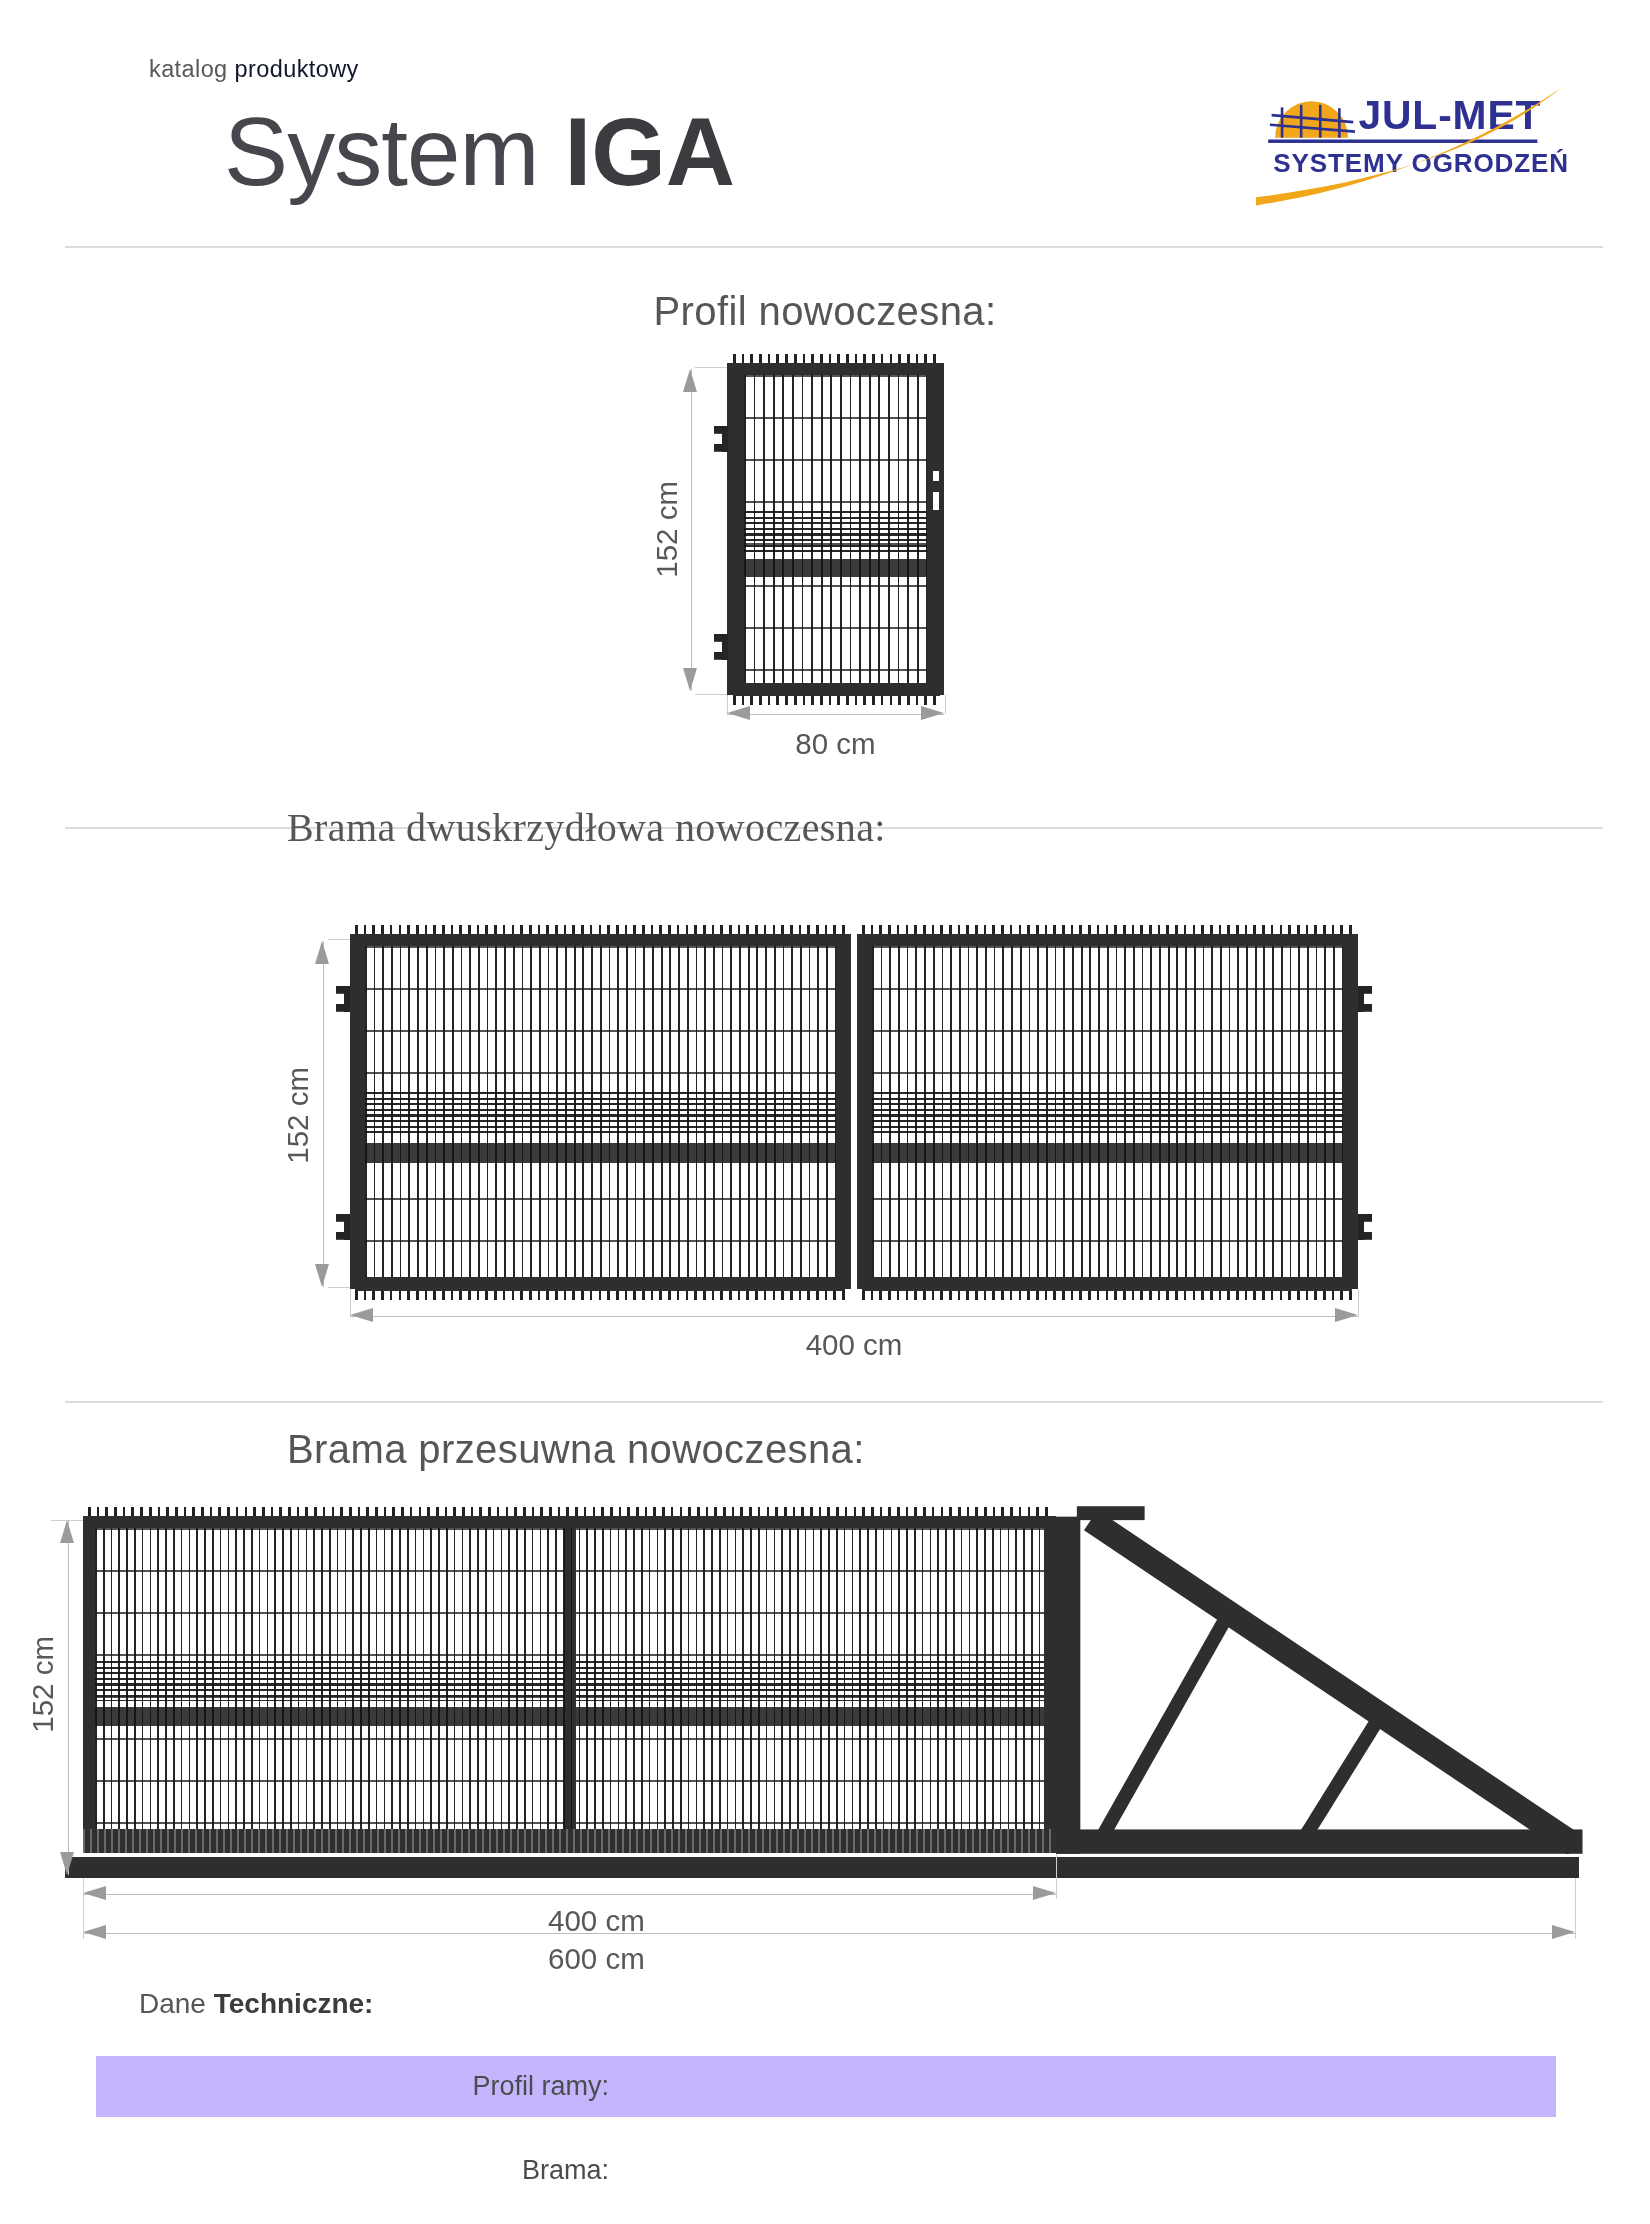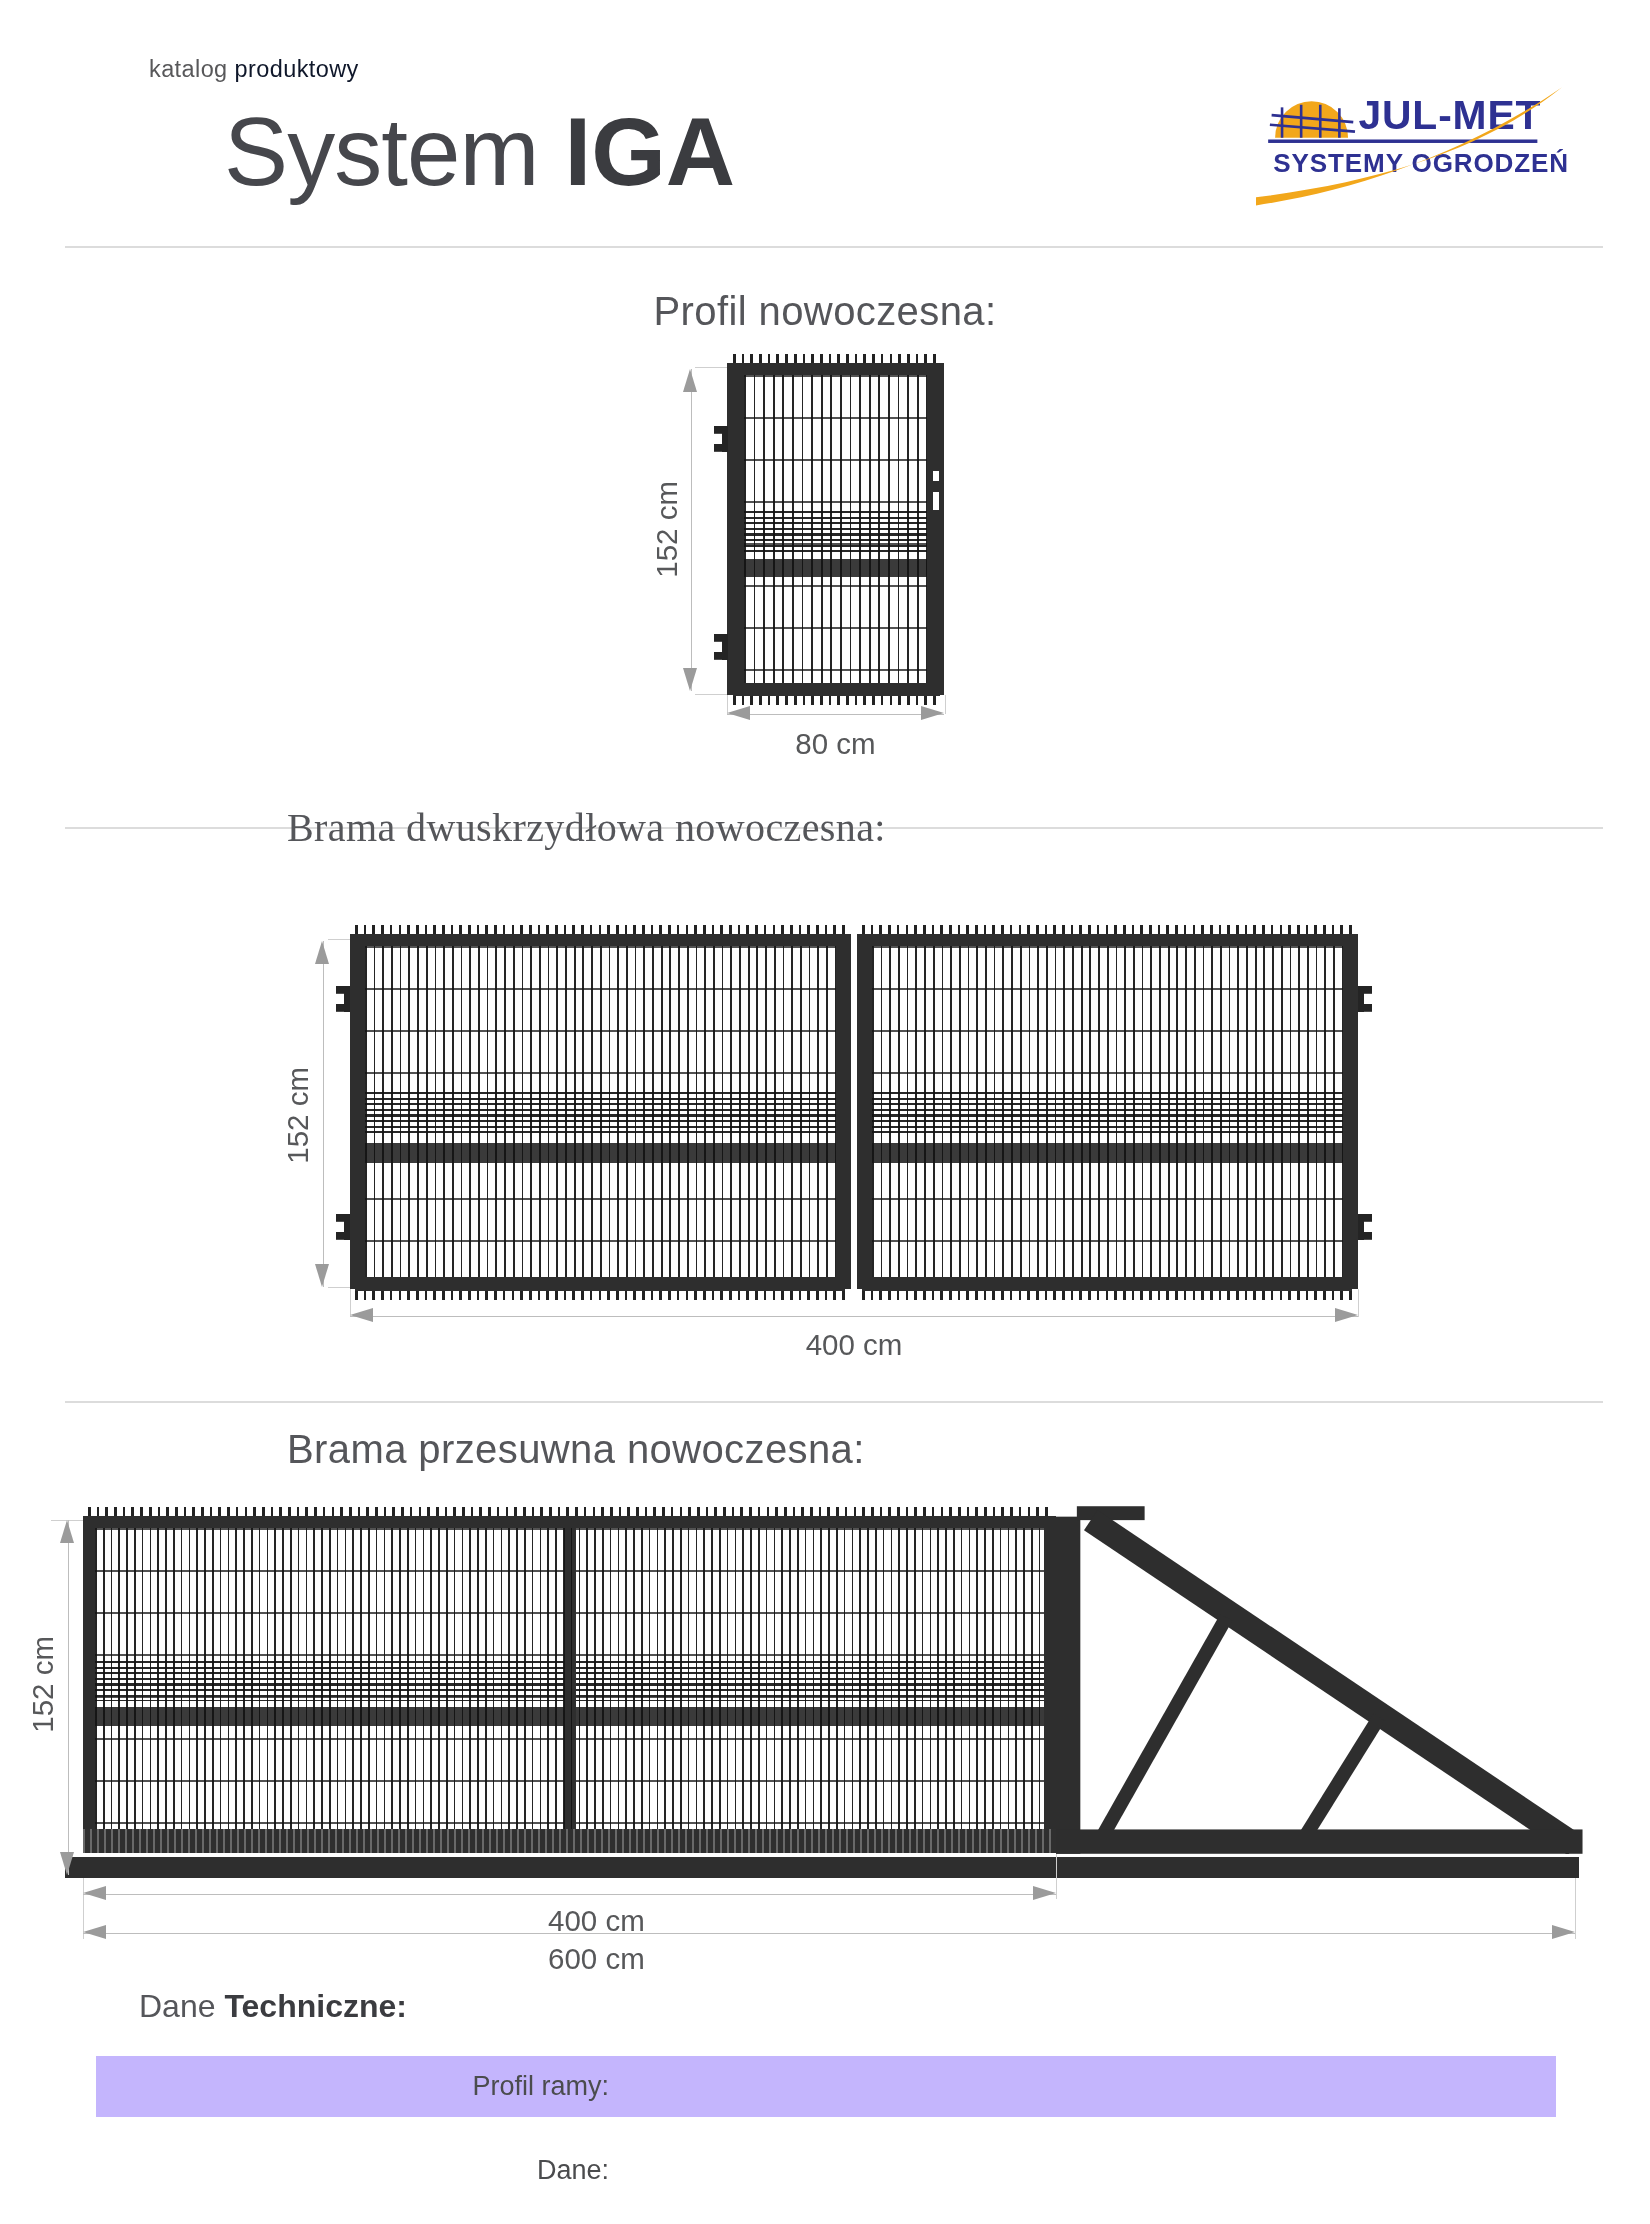--- a/index.html
+++ b/index.html
@@ -50,21 +50,21 @@
   .dim-v { position:absolute; width:0; border-left:1.7px solid #bdbdbd; }
   .dim-v::before { content:""; position:absolute; top:0; left:-8.7px;
     border-left:7.8px solid transparent; border-right:7.8px solid transparent; border-bottom:23.5px solid #9b9b9b; }
   .dim-v::after { content:""; position:absolute; bottom:0; left:-8.7px;
     border-left:7.8px solid transparent; border-right:7.8px solid transparent; border-top:23.5px solid #9b9b9b; }
   .dim-label { position:absolute; font-size:29.5px; font-weight:300; color:#57585a; white-space:nowrap; }
   .dim-label.vert { writing-mode:vertical-rl; transform:rotate(180deg); }
   .ext { position:absolute; background:#cfcfcf; }
 
   
-  .tech-heading { left:139px; top:1988px; font-size:32px; font-weight:300; color:#55565a; }
+  .tech-heading { left:139px; top:1988px; font-size:28px; font-weight:300; color:#55565a; }
   .tech-heading b { font-weight:800; color:#3b3c40; }
   .tech-table { left:96px; top:2056px; width:1460px; }
   .tech-row { display:grid; grid-template-columns:513px 1fr; align-items:center; height:61px; }
   .tech-row.shaded { background:#c4b5fd; }
   .tech-row + .tech-row { margin-top:22.6px; }
   .tech-label { text-align:right; font-size:27px; color:#4b4c4e; }
   .tech-value { text-align:center; font-size:27px; color:#4b4c4e; }
 </style>
 </head>
 <body>
@@ -206,16 +206,16 @@
 
 <div class="abs tech-heading">
   <span>Dane</span>&nbsp;<b>Techniczne:</b>
 </div>
 
 <div class="abs tech-table">
   <div class="tech-row shaded">
     <div class="tech-label">Profil ramy:</div>
   </div>
   <div class="tech-row">
-    <div class="tech-label">Dane:</div>
+    <div class="tech-label">Brama:</div>
   </div>
 </div>
 
 
 </body></html>

